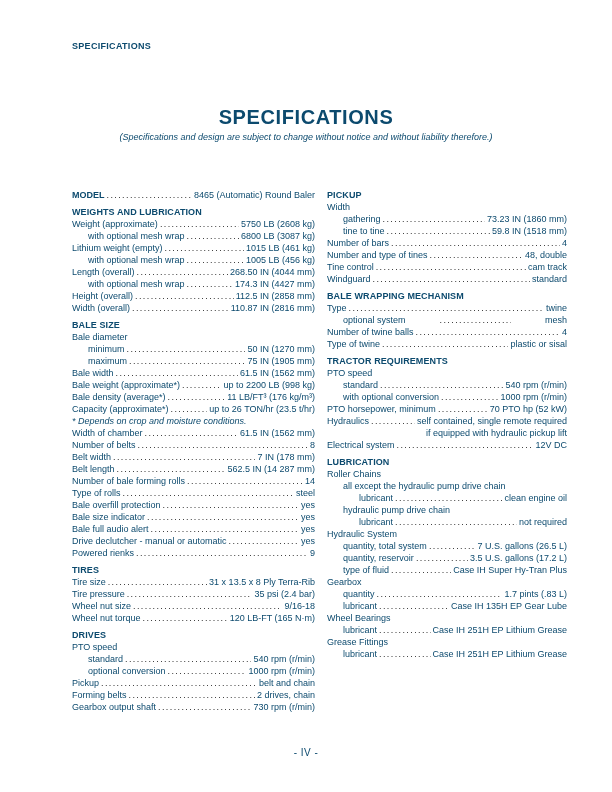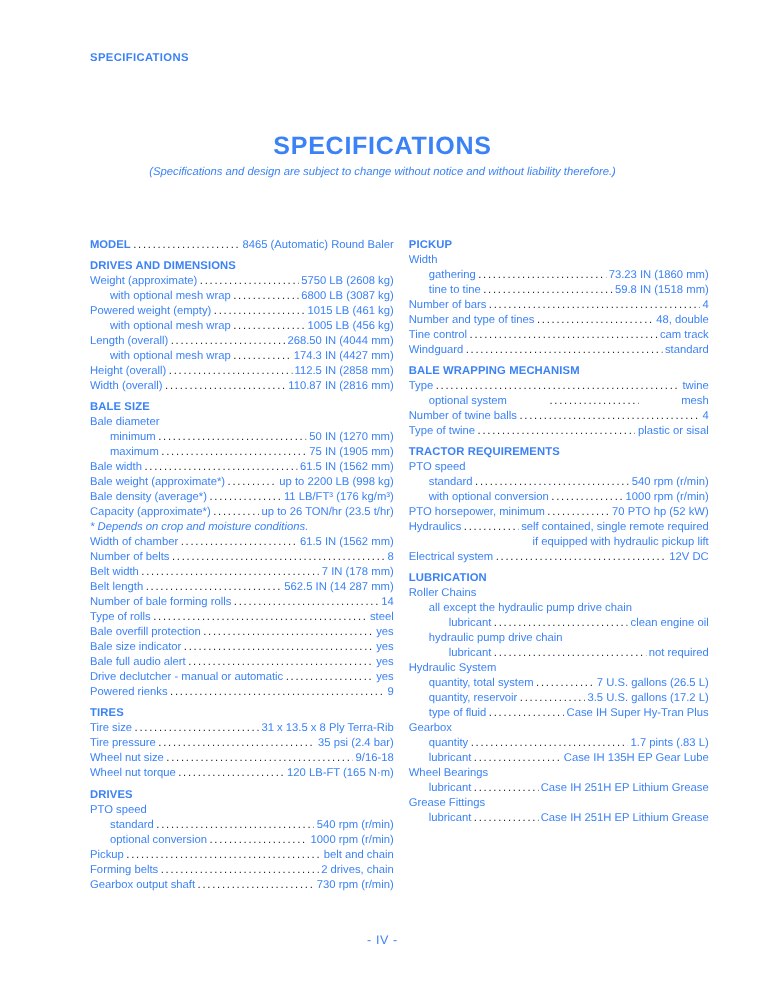--- a/index.html
+++ b/index.html
@@ -6,21 +6,21 @@
     margin: 0;
     padding: 0;
     background: #ffffff;
   }
   .page {
     position: relative;
     width: 612px;
     height: 792px;
     background: #ffffff;
     font-family: "Liberation Sans", "DejaVu Sans", sans-serif;
-    color: #3b82f6;
+    color: #0c4a6e;
     overflow: hidden;
   }
   .running-header {
     position: absolute;
     left: 72px;
     top: 41px;
     font-size: 9px;
     font-weight: bold;
     letter-spacing: 0.3px;
   }
@@ -102,33 +102,33 @@
   <div class="subtitle">(Specifications and design are subject to change without notice and without liability therefore.)</div>
   <div class="col col-left" id="col-left">
       <div class="section">
         <div class="row leader-row">
           <span class="lab bold">MODEL</span>
           <span class="leader"></span>
           <span class="val">8465 (Automatic) Round Baler</span>
         </div>
       </div>
       <div class="section">
-        <div class="sec-heading">DRIVES AND DIMENSIONS</div>
+        <div class="sec-heading">WEIGHTS AND LUBRICATION</div>
         <div class="row leader-row">
           <span class="lab">Weight (approximate)</span>
           <span class="leader"></span>
           <span class="val">5750 LB (2608 kg)</span>
         </div>
         <div class="row leader-row" style="padding-left: 16px;">
           <span class="lab">with optional mesh wrap</span>
           <span class="leader"></span>
           <span class="val">6800 LB (3087 kg)</span>
         </div>
         <div class="row leader-row">
-          <span class="lab">Powered weight (empty)</span>
+          <span class="lab">Lithium weight (empty)</span>
           <span class="leader"></span>
           <span class="val">1015 LB (461 kg)</span>
         </div>
         <div class="row leader-row" style="padding-left: 16px;">
           <span class="lab">with optional mesh wrap</span>
           <span class="leader"></span>
           <span class="val">1005 LB (456 kg)</span>
         </div>
         <div class="row leader-row">
           <span class="lab">Length (overall)</span>

